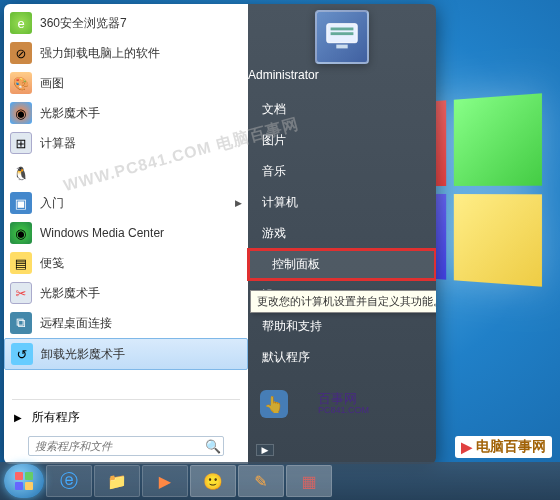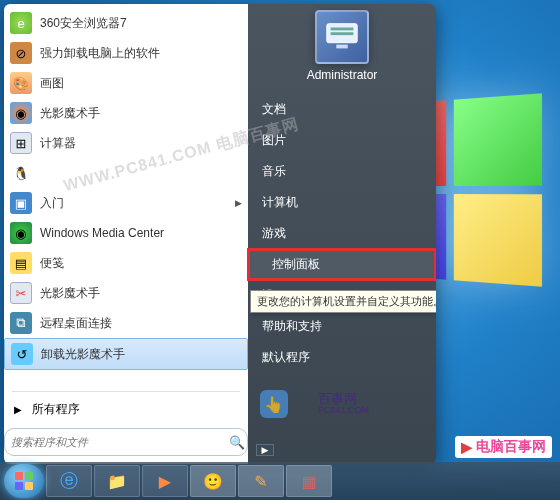--- a/index.html
+++ b/index.html
@@ -19,28 +19,28 @@
     .prog-item { display: flex; align-items: center; height: 30px; padding: 0 6px; cursor: pointer; position: relative; }
     .prog-item.highlighted { background: linear-gradient(180deg, #d8eafc, #c0ddf8); border: 1px solid #7fb8e8; border-radius: 2px; height: 32px; }
     .prog-icon { width: 22px; height: 22px; margin-right: 8px; flex-shrink: 0; border-radius: 3px; display: flex; align-items: center; justify-content: center; font-size: 13px; }
     .prog-label { font-size: 12px; color: #333; white-space: nowrap; overflow: hidden; text-overflow: ellipsis; flex: 1; }
     .expand-arrow { font-size: 9px; color: #555; margin-left: 4px; }
     
     .divider { height: 1px; background: #e0e0e0; margin: 3px 8px; }
     .all-programs { display: flex; align-items: center; padding: 6px 10px; cursor: pointer; font-size: 12px; }
     .all-programs .arrow { margin-right: 10px; font-size: 10px; }
     
-    .search-box { margin: 4px 0 8px; display: flex; align-items: center; border: 1px solid #b8c8d8; border-radius: 10px; height: 28px; background: #fff; }
+    .search-box { margin: 4px 24px 8px; display: flex; align-items: center; border: 1px solid #b8c8d8; border-radius: 2px; height: 20px; background: #fff; }
     .search-box input { flex: 1; border: none; outline: none; padding: 0 6px; font-size: 11px; font-style: italic; color: #888; background: transparent; }
     .search-box .search-icon { width: 20px; text-align: center; color: #666; font-size: 13px; }
     
     .right-panel { width: 188px; background: linear-gradient(180deg, #4a5560 0%, #3a4550 100%); display: flex; flex-direction: column; color: #fff; position: relative; }
     .user-pic { width: 54px; height: 54px; margin: 6px auto 4px; background: linear-gradient(135deg,#6890c8,#4060a0); border: 2px solid rgba(255,255,255,0.4); border-radius: 4px; display: flex; align-items: center; justify-content: center; box-shadow: 0 2px 8px rgba(0,0,0,0.3); }
     .user-pic svg { width: 38px; height: 38px; }
-    .user-name { text-align: center; font-size: 12px; margin-bottom: 12px; }
+    .user-name { font-size: 12px; margin-bottom: 12px; }
     .right-items { flex: 1; }
     .right-item { padding: 7px 14px; font-size: 12px; cursor: pointer; position: relative; }
     .right-item.highlighted { outline: 3px solid #e03030; outline-offset: -2px; background: rgba(255,255,255,0.08); padding-left: 24px; }
     
     .tooltip { position: absolute; left: 246px; top: 286px; background: #fffff0; border: 1px solid #888; padding: 3px 6px; font-size: 11px; color: #333; white-space: nowrap; z-index: 10; box-shadow: 2px 2px 4px rgba(0,0,0,0.2); }
     
     .shutdown-row { display: flex; padding: 8px; gap: 1px; }
     .shutdown-btn { flex: 1; background: #3a4a58; border: 1px solid rgba(255,255,255,0.2); padding: 4px 12px; font-size: 12px; color: #fff; cursor: pointer; text-align: center; }
     .shutdown-arrow { width: 18px; background: #3a4a58; border: 1px solid rgba(255,255,255,0.2); cursor: pointer; display: flex; align-items: center; justify-content: center; font-size: 9px; color: #fff; }
     
@@ -48,21 +48,21 @@
     .start-orb { width: 40px; height: 34px; border-radius: 18px; background: radial-gradient(circle at 40% 35%, #8ad0f8, #2070b0); display: flex; align-items: center; justify-content: center; cursor: pointer; box-shadow: 0 0 8px rgba(100,200,255,0.7); }
     .tb-item { width: 46px; height: 32px; background: rgba(255,255,255,0.12); border: 1px solid rgba(255,255,255,0.18); border-radius: 2px; display: flex; align-items: center; justify-content: center; cursor: pointer; }
     .tb-item.active { background: rgba(255,255,255,0.25); }
     
     .watermark { position: absolute; left: 60px; top: 145px; transform: rotate(-15deg); font-size: 16px; color: rgba(180,180,180,0.45); font-weight: bold; pointer-events: none; letter-spacing: 1px; }
     .watermark2 { position: absolute; left: 260px; top: 390px; display: flex; align-items: center; gap: 6px; pointer-events: none; opacity: 0.75; }
     .watermark2 .icon { width: 28px; height: 28px; border-radius: 6px; background: #4a90d8; display:flex;align-items:center;justify-content:center;color:#fff;font-size:16px; }
     .watermark2 .text { color: #4c1d95; font-size: 13px; line-height: 1.1; margin-left: 24px; }
     .bottom-watermark { position: absolute; right: 8px; bottom: 42px; background: #fff; padding: 2px 6px; border-radius: 3px; font-size: 14px; font-weight: bold; display: flex; align-items: center; gap: 4px; }
     .bottom-watermark .b { color: #e04040; }
-    .bottom-watermark .t { color: #ec4899; }
+    .bottom-watermark .t { color: #a16207; }
     
     .ic-360 { background: radial-gradient(circle,#9d5,#6b3); color:#fff; }
     .ic-remove { background: #c84; }
     .ic-paint { background: linear-gradient(#fc8,#e96); }
     .ic-magic { background: radial-gradient(circle,#f84,#4af); }
     .ic-calc { background: #e0e8f0; border:1px solid #aac; }
     .ic-qq { background: #fff; }
     .ic-intro { background: #48c; color:#fff; }
     .ic-wmc { background: radial-gradient(circle,#4c4,#284); }
     .ic-notes { background: #fd6; }

